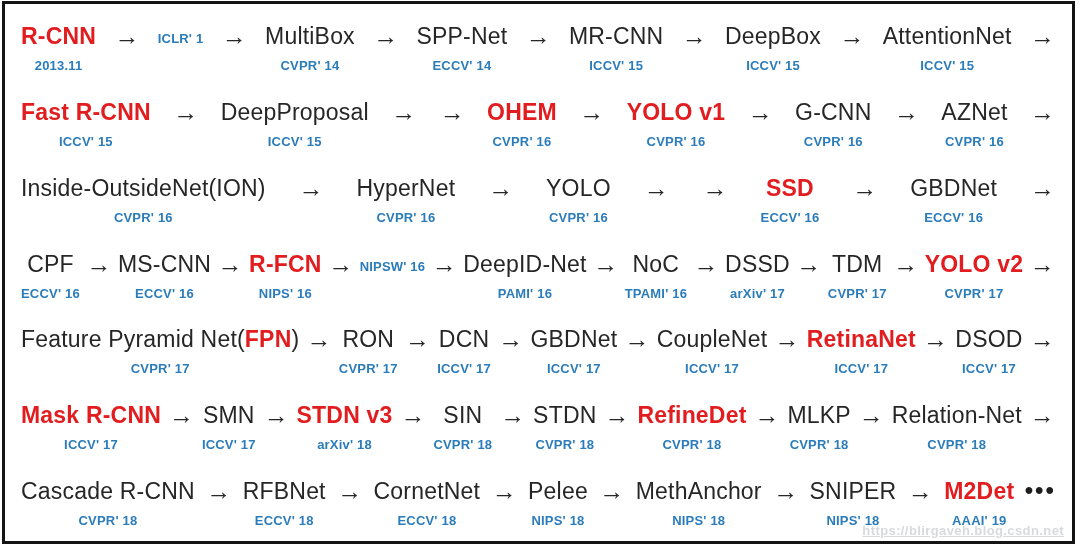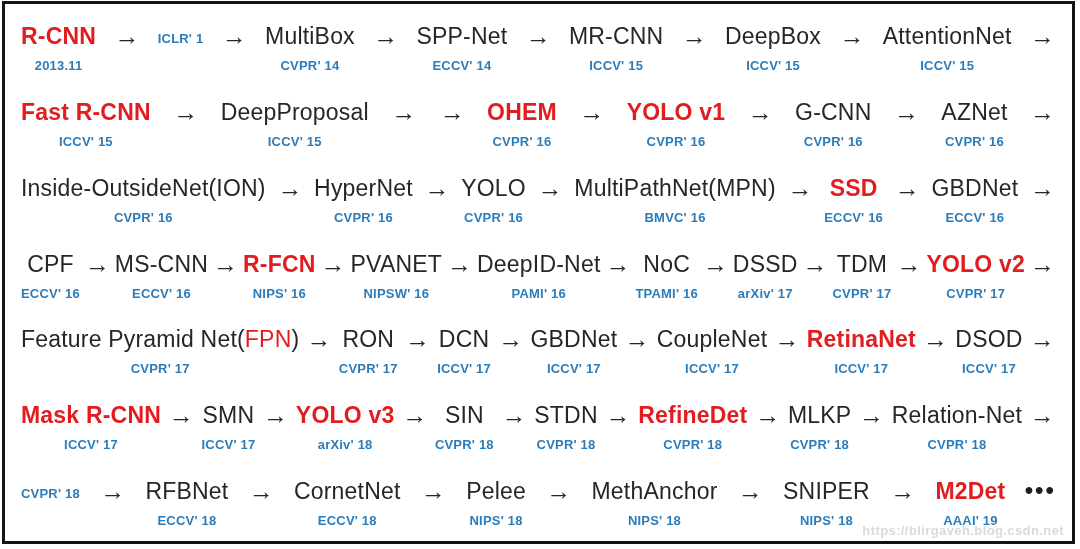--- a/index.html
+++ b/index.html
@@ -39,21 +39,21 @@
     align-items: center;
   }
   .name {
     font-size: 23px;
     line-height: 27px;
     color: #262626;
     white-space: nowrap;
     letter-spacing: 0.2px;
   }
   .name.red { color: var(--red); font-weight: 700; }
-  .name .red-part { color: var(--red); font-weight: 400; }
+  .name .red-part { color: var(--red); font-weight: 700; }
   .venue {
     margin-top: 8px;
     font-size: 13px;
     font-weight: 700;
     color: var(--blue);
     white-space: nowrap;
     letter-spacing: 0.2px;
   }
   .arrow {
     font-size: 25px;
@@ -71,20 +71,21 @@
   }
   .watermark {
     position: absolute;
     right: 8px;
     bottom: 3px;
     font-size: 13px;
     font-weight: 700;
     color: #b7bcc2;
     opacity: 0.55;
     letter-spacing: 0.4px;
+    text-decoration: underline;
   }
 </style>
 </head>
 <body>
 
 <div class="frame">
   <div class="timeline">
       <div class="row">
         <div class="node">
           <div class="name red">R-CNN</div>
@@ -163,24 +164,20 @@
         <div class="node">
           <div class="name">HyperNet</div>
           <div class="venue">CVPR' 16</div>
         </div>
         <span class="arrow">→</span>
         <div class="node">
           <div class="name">YOLO</div>
           <div class="venue">CVPR' 16</div>
         </div>
         <span class="arrow">→</span>
-        <div class="node">
-          <div class="name">MultiPathNet(MPN)</div>
-          <div class="venue">BMVC' 16</div>
-        </div>
         <span class="arrow">→</span>
         <div class="node">
           <div class="name red">SSD</div>
           <div class="venue">ECCV' 16</div>
         </div>
         <span class="arrow">→</span>
         <div class="node">
           <div class="name">GBDNet</div>
           <div class="venue">ECCV' 16</div>
         </div>
@@ -196,21 +193,20 @@
           <div class="name">MS-CNN</div>
           <div class="venue">ECCV' 16</div>
         </div>
         <span class="arrow">→</span>
         <div class="node">
           <div class="name red">R-FCN</div>
           <div class="venue">NIPS' 16</div>
         </div>
         <span class="arrow">→</span>
         <div class="node">
-          <div class="name">PVANET</div>
           <div class="venue">NIPSW' 16</div>
         </div>
         <span class="arrow">→</span>
         <div class="node">
           <div class="name">DeepID-Net</div>
           <div class="venue">PAMI' 16</div>
         </div>
         <span class="arrow">→</span>
         <div class="node">
           <div class="name">NoC</div>
@@ -275,21 +271,21 @@
           <div class="name red">Mask R-CNN</div>
           <div class="venue">ICCV' 17</div>
         </div>
         <span class="arrow">→</span>
         <div class="node">
           <div class="name">SMN</div>
           <div class="venue">ICCV' 17</div>
         </div>
         <span class="arrow">→</span>
         <div class="node">
-          <div class="name red">YOLO v3</div>
+          <div class="name red">STDN v3</div>
           <div class="venue">arXiv' 18</div>
         </div>
         <span class="arrow">→</span>
         <div class="node">
           <div class="name">SIN</div>
           <div class="venue">CVPR' 18</div>
         </div>
         <span class="arrow">→</span>
         <div class="node">
           <div class="name">STDN</div>
@@ -307,20 +303,21 @@
         </div>
         <span class="arrow">→</span>
         <div class="node">
           <div class="name">Relation-Net</div>
           <div class="venue">CVPR' 18</div>
         </div>
         <span class="arrow">→</span>
       </div>
       <div class="row">
         <div class="node">
+          <div class="name">Cascade R-CNN</div>
           <div class="venue">CVPR' 18</div>
         </div>
         <span class="arrow">→</span>
         <div class="node">
           <div class="name">RFBNet</div>
           <div class="venue">ECCV' 18</div>
         </div>
         <span class="arrow">→</span>
         <div class="node">
           <div class="name">CornetNet</div>

